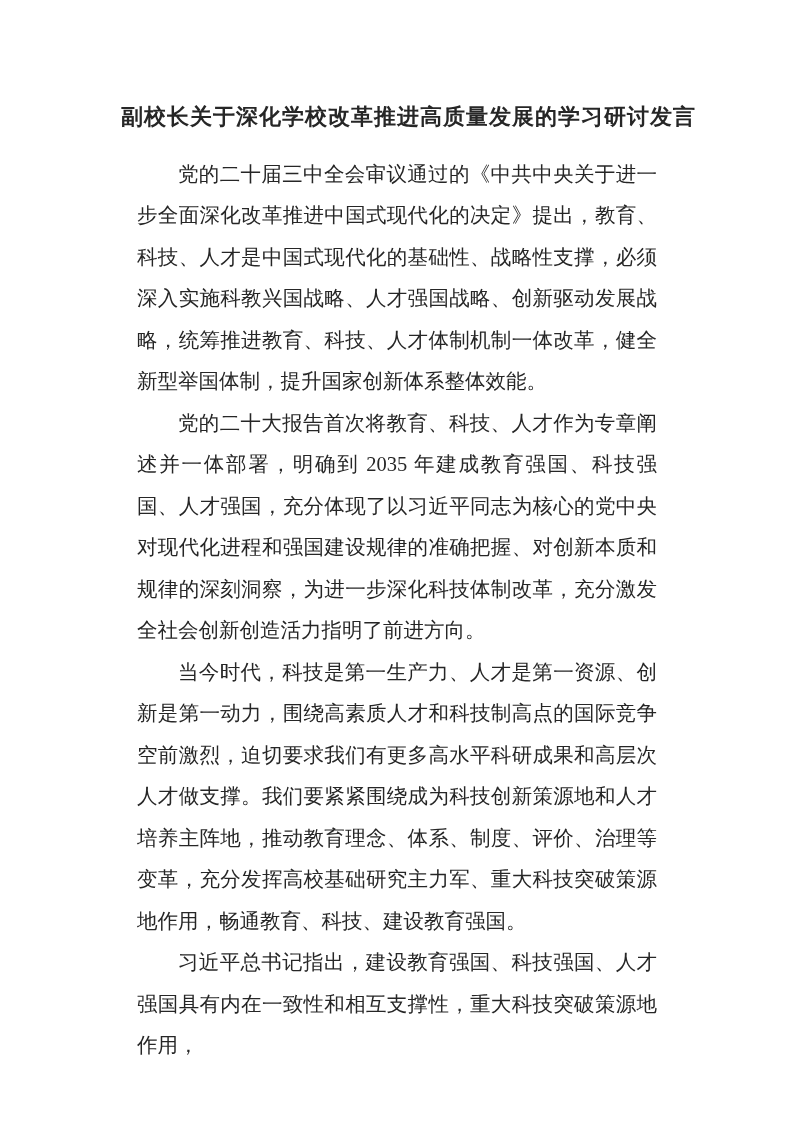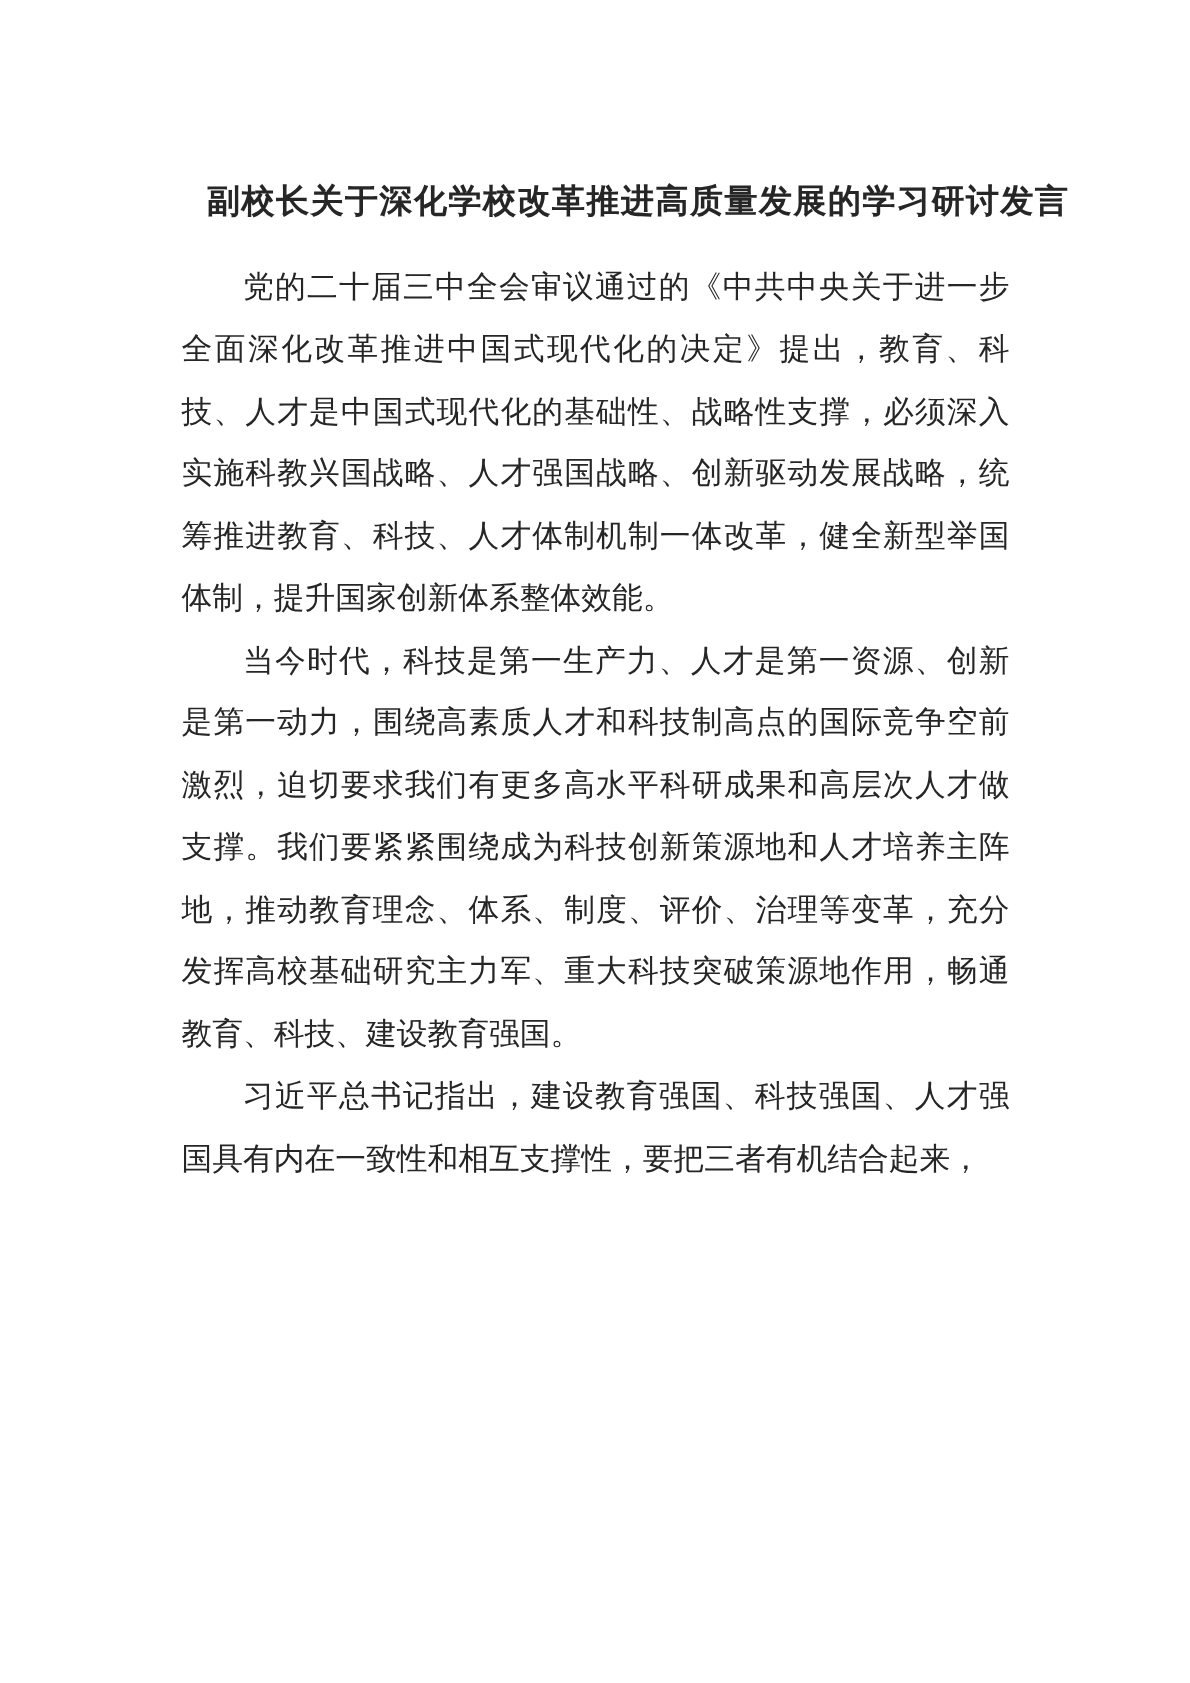--- a/index.html
+++ b/index.html
@@ -13,45 +13,46 @@
     height: 1122px;
     margin: 0;
     background: #ffffff;
     box-sizing: border-box;
     padding: 96px 120px 0 121px;
     overflow: hidden;
     font-family: "Liberation Serif", "DejaVu Serif", serif;
     color: #262626;
   }
   .doc-title {
-    margin: 17px;
+    margin: 0;
     font-size: 22px;
     font-weight: bold;
     text-align: center;
     line-height: 41.5px;
     letter-spacing: 1px;
     white-space: nowrap;
   }
   .doc-body {
-    margin: 0;
+    margin: 16px;
   }
   .doc-paragraph {
     margin: 0;
     font-size: 20.5px;
     line-height: 41.5px;
     text-align: justify;
     text-justify: inter-ideograph;
     text-indent: 2em;
     letter-spacing: 0px;
     word-break: break-all;
   }
 </style>
 </head>
 <body>
 
 <div class="page">
   <h1 class="doc-title">副校长关于深化学校改革推进高质量发展的学习研讨发言</h1>
   <div class="doc-body">
       <p class="doc-paragraph">党的二十届三中全会审议通过的《中共中央关于进一步全面深化改革推进中国式现代化的决定》提出，教育、科技、人才是中国式现代化的基础性、战略性支撑，必须深入实施科教兴国战略、人才强国战略、创新驱动发展战略，统筹推进教育、科技、人才体制机制一体改革，健全新型举国体制，提升国家创新体系整体效能。</p>
+      <p class="doc-paragraph">党的二十大报告首次将教育、科技、人才作为专章阐述并一体部署，明确到 2035 年建成教育强国、科技强国、人才强国，充分体现了以习近平同志为核心的党中央对现代化进程和强国建设规律的准确把握、对创新本质和规律的深刻洞察，为进一步深化科技体制改革，充分激发全社会创新创造活力指明了前进方向。</p>
       <p class="doc-paragraph">当今时代，科技是第一生产力、人才是第一资源、创新是第一动力，围绕高素质人才和科技制高点的国际竞争空前激烈，迫切要求我们有更多高水平科研成果和高层次人才做支撑。我们要紧紧围绕成为科技创新策源地和人才培养主阵地，推动教育理念、体系、制度、评价、治理等变革，充分发挥高校基础研究主力军、重大科技突破策源地作用，畅通教育、科技、建设教育强国。</p>
-      <p class="doc-paragraph">习近平总书记指出，建设教育强国、科技强国、人才强国具有内在一致性和相互支撑性，要把三者有机结合起来，</p>
+      <p class="doc-paragraph">习近平总书记指出，建设教育强国、科技强国、人才强国具有内在一致性和相互支撑性，重大科技突破策源地作用，</p>
     </div>
 </div>
 
 </body></html>

